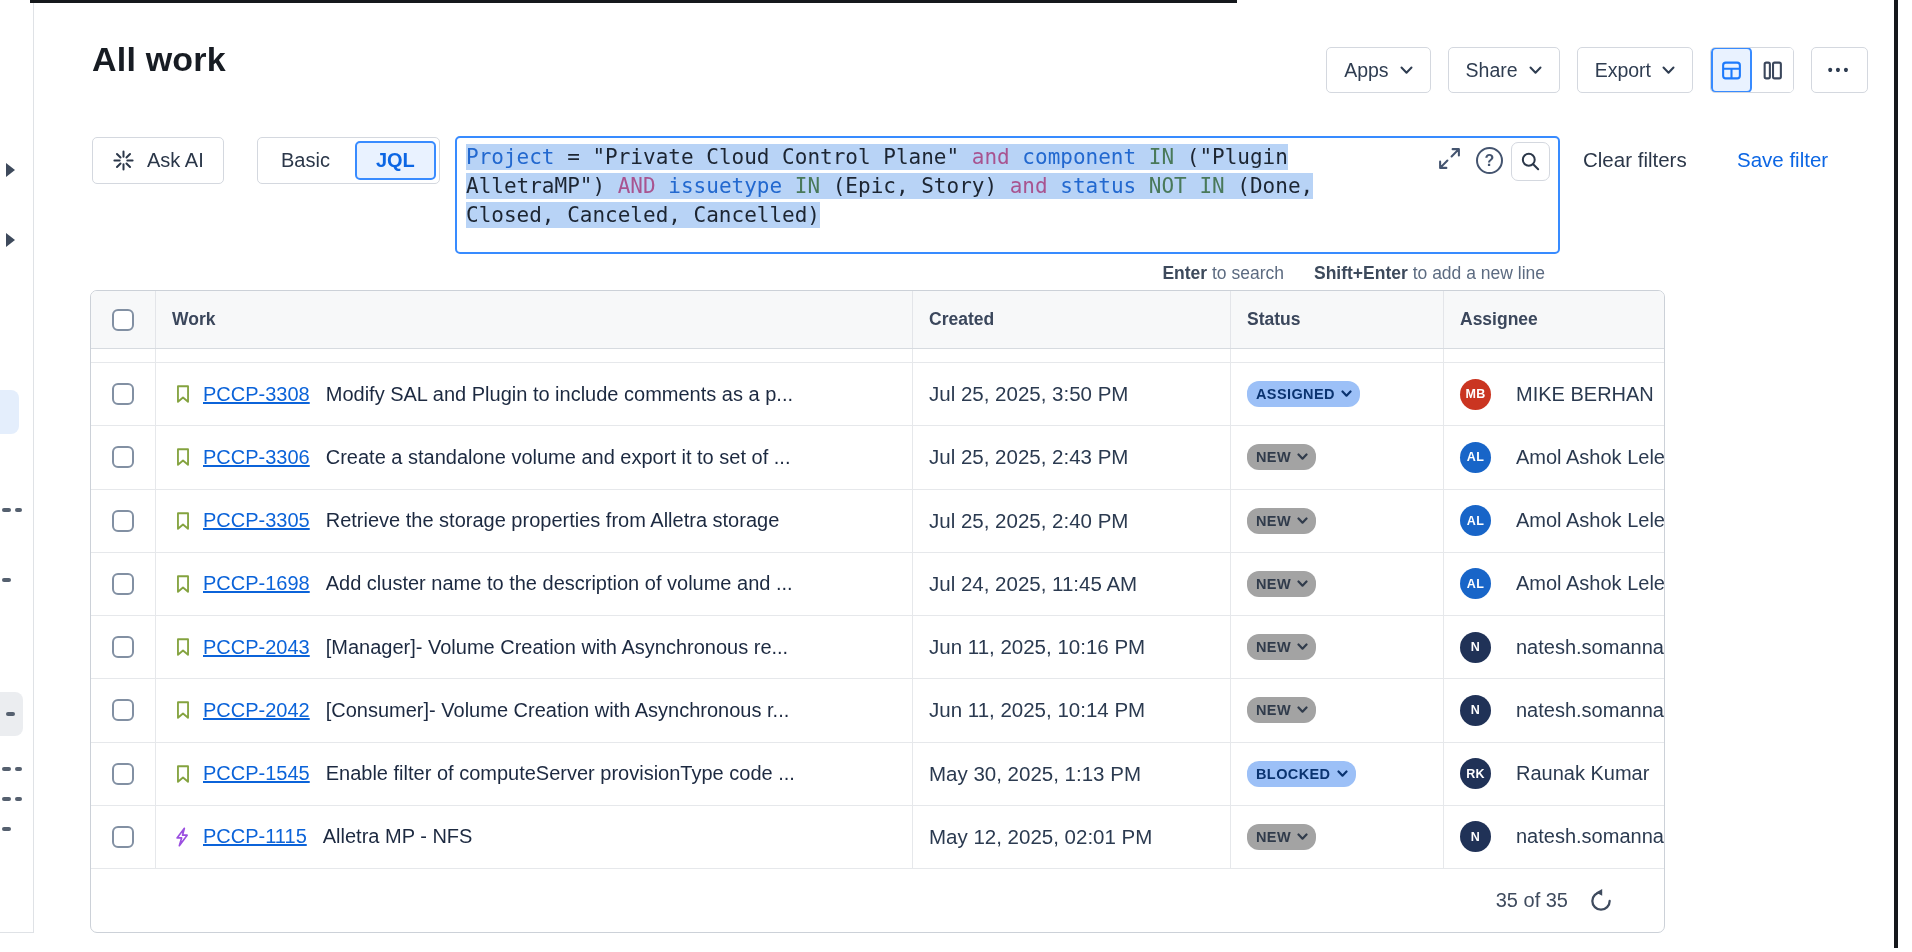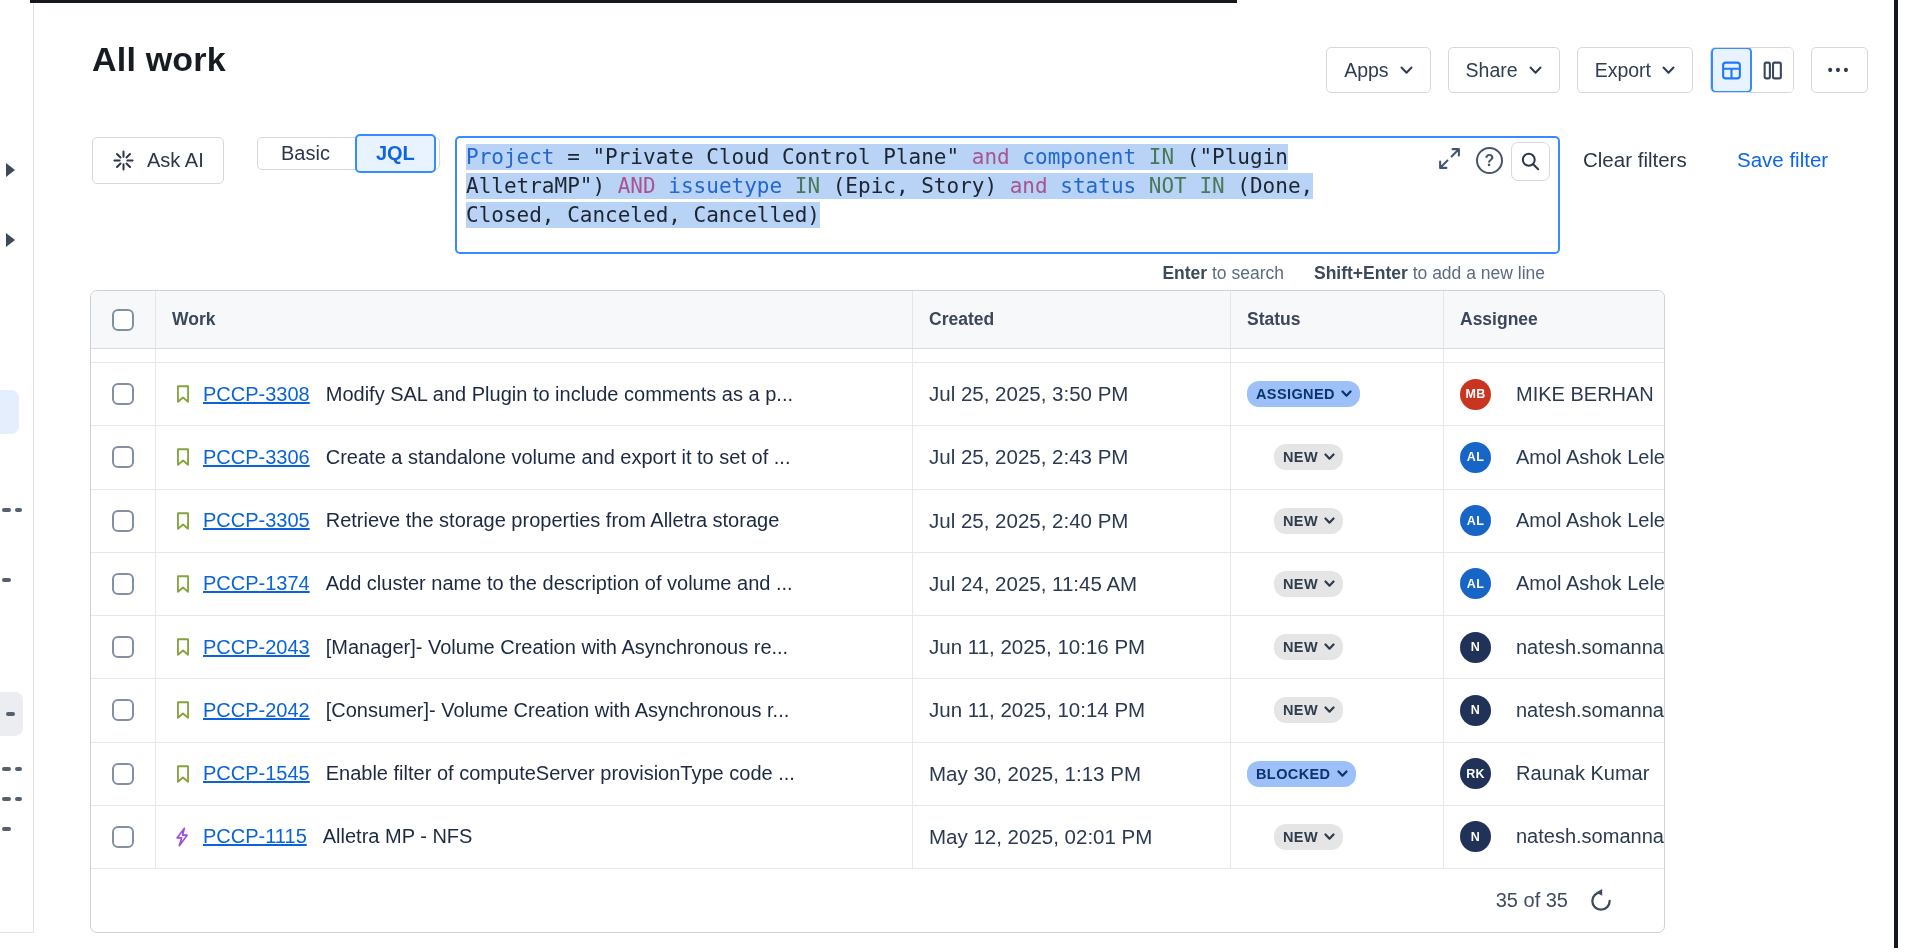--- a/index.html
+++ b/index.html
@@ -21,21 +21,21 @@
   .title { position:absolute; left:92px; top:40px; font-size:34px; font-weight:800; color:#171c23; letter-spacing:.2px; }
   .actions { position:absolute; top:47px; right:44px; display:flex; gap:17px; align-items:center; height:46px; }
   .btn { display:inline-flex; align-items:center; gap:11px; height:46px; padding:0 17px; background:#fff; border:1px solid #d4d8df; border-radius:5px; font-size:19.5px; font-weight:500; color:#2f3d51; cursor:pointer; }
   .vt-group { display:flex; align-items:center; height:46px; border:1px solid #d4d8df; border-radius:5px; background:#fff; overflow:hidden; }
   .vt-btn { width:41px; height:46px; display:flex; align-items:center; justify-content:center; background:#fff; }
   .vt-btn.active { border:2px solid #388bff; background:#e9f2ff; border-radius:5px; height:46px; }
   .more-btn { width:57px; height:46px; display:flex; align-items:center; justify-content:center; border:1px solid #d4d8df; border-radius:5px; background:#fff; font-size:14px; letter-spacing:3px; font-weight:700; color:#2f3d51; }
 
   
   .askai { position:absolute; left:92px; top:137px; height:47px; display:flex; align-items:center; gap:12px; padding:0 19px; border:1px solid #d4d8df; border-radius:5px; background:#fff; font-size:20px; font-weight:500; color:#2b3749; }
-  .seg { position:absolute; left:257px; top:137px; height:33px; display:flex; align-items:center; border:1px solid #d4d8df; border-radius:5px; background:#fff; }
+  .seg { position:absolute; left:257px; top:137px; height:47px; display:flex; align-items:center; border:1px solid #d4d8df; border-radius:5px; background:#fff; }
   .seg-basic { padding:0 23px; font-size:20px; font-weight:500; color:#2b3749; }
   .seg-jql { margin:3px 3px 3px 2px; height:39px; display:flex; align-items:center; padding:0 19px; border:2px solid #388bff; border-radius:5px; background:#e9f2ff; color:#0c66e4; font-weight:700; font-size:20px; }
 
   .jql-box { position:absolute; left:455px; top:136px; width:1105px; height:118px; border:2.5px solid #388bff; border-radius:5px; background:#fff; }
   .jql-text { position:absolute; left:9px; top:5px; font-family:"DejaVu Sans Mono", monospace; font-size:21px; line-height:29px; white-space:pre; }
   .jql-line .hl { background:#b8d3f6; padding:1px 0; }
   .tk-field { color:#2268cf; } .tk-logic { color:#a85490; } .tk-op { color:#49795a; } .tk-text { color:#1c2532; }
   .jql-expand { position:absolute; left:1437px; top:146px; }
   .jql-help { position:absolute; left:1476px; top:147px; width:27px; height:27px; border:2px solid #44546f; border-radius:50%; display:flex; align-items:center; justify-content:center; font-size:16px; font-weight:700; color:#44546f; }
   .jql-search { position:absolute; left:1511px; top:142px; width:39px; height:39px; border:1px solid #d4d8df; border-radius:7px; background:#fff; display:flex; align-items:center; justify-content:center; }
@@ -61,21 +61,21 @@
   .td { display:flex; align-items:center; padding:0 16px; border-right:1px solid #e6e8eb; overflow:hidden; }
   .td.center { justify-content:center; padding:0; }
   .td.iconcol { border-right:none; }
   .checkbox { width:22px; height:22px; border:2px solid #8290a3; border-radius:6px; background:#fff; }
   .type-icon { display:flex; align-items:center; margin-right:9px; flex:none; }
   .key { color:#0b63d9; font-size:20px; font-weight:500; text-decoration:underline; margin-right:16px; white-space:nowrap; cursor:pointer; }
   .summary { font-size:20px; color:#1c2940; white-space:nowrap; }
   .created-txt { font-size:20.5px; color:#2b3a50; white-space:nowrap; }
   .badge { display:inline-flex; align-items:center; gap:6px; padding:5px 8px 5px 9px; border-radius:12px; font-size:14.5px; font-weight:800; letter-spacing:.4px; white-space:nowrap; cursor:pointer;justify-content:space-between; }
   .badge.blue { background:#9cc0f7; color:#0a3370; }
-  .badge.gray { background:#e5e5e5; color:#303b4b;margin-left:27px; }
+  .badge.gray { background:#a3a3a3; color:#303b4b; }
   .avatar { width:31px; height:31px; border-radius:50%; display:flex; align-items:center; justify-content:center; color:#fff; font-size:12.5px; font-weight:700; flex:none; margin-right:25px; letter-spacing:.3px; }
   .aname { font-size:20px; color:#2b3a50; white-space:nowrap; }
   .cat-txt { font-size:20px; color:#3c4759; }
   .tfoot { flex:1; display:flex; align-items:center; justify-content:flex-end; gap:20px; padding-right:50px; font-size:20px; color:#3f4b5e; }
 </style>
 </head>
 <body>
 
 <div class="screen">
   <div class="top-line"></div>
@@ -311,21 +311,21 @@
     <div class="td center">
             <span class="checkbox"></span>
           </div>
     <div class="td">
       <span class="type-icon">
         <svg width="22" height="22" viewBox="0 0 24 24">
                 <path d="M6.5 3.5h11v17L12 15.8 6.5 20.5z" fill="none" stroke="#84a33f" stroke-width="2" stroke-linejoin="round"></path>
               </svg>
       </span>
 
-      <a class="key">PCCP-1374</a>
+      <a class="key">PCCP-1698</a>
       <span class="summary">Add cluster name to the description of volume and ...</span>
     </div>
     <div class="td">
             <span class="created-txt">Jul 24, 2025, 11:45 AM</span>
           </div>
     <div class="td">
       <span class="badge gray">
         <span>NEW</span>
         <svg width="11" height="8" viewBox="0 0 11 8">
                 <path d="M1.5 1.5 L5.5 5.7 L9.5 1.5" fill="none" stroke="currentColor" stroke-width="2.2" stroke-linecap="round" stroke-linejoin="round"></path>

